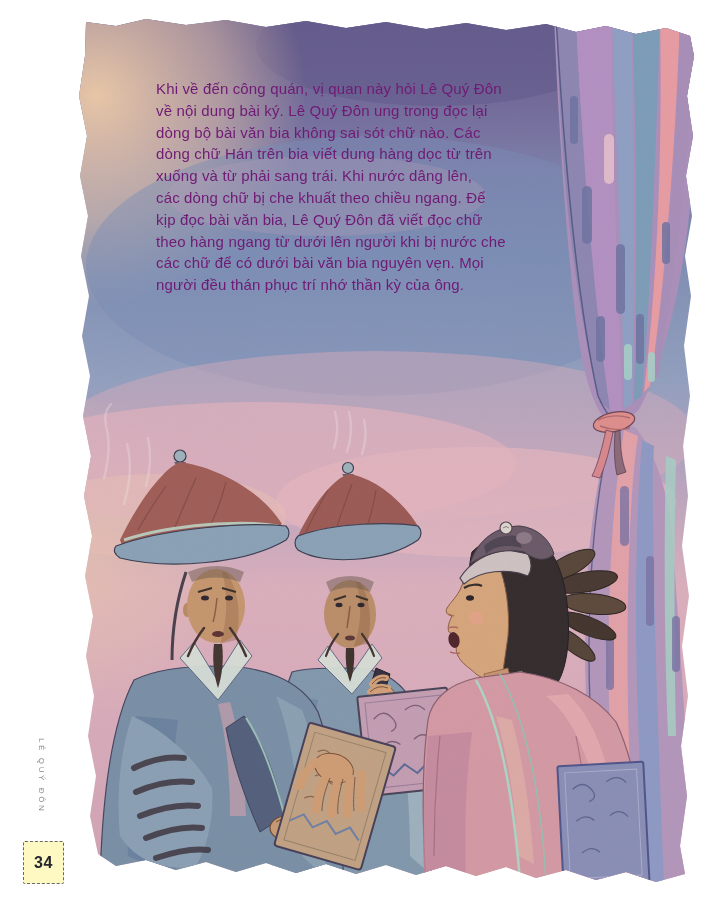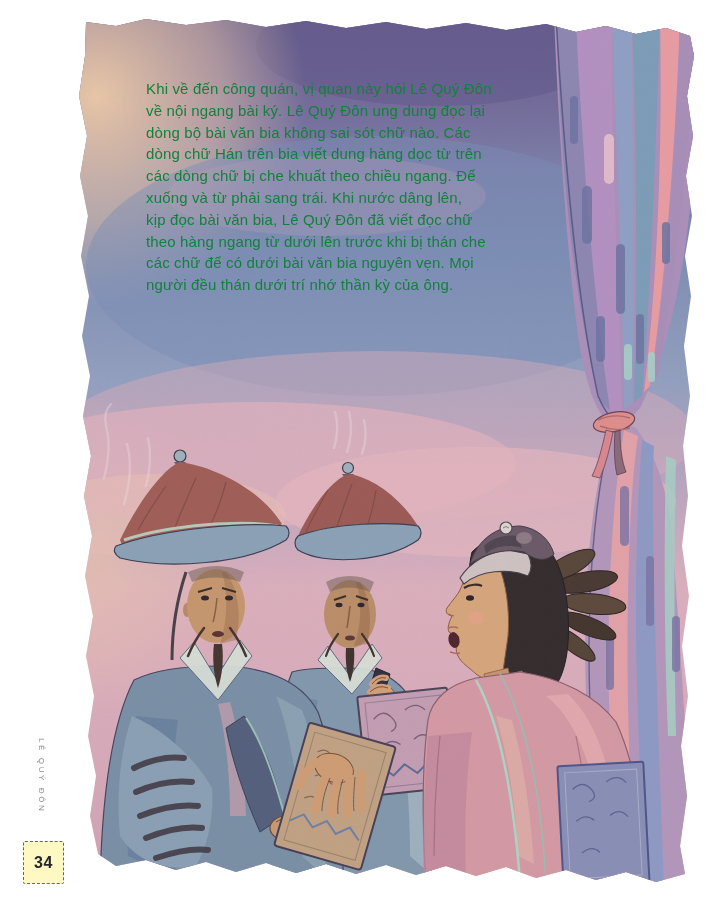--- a/index.html
+++ b/index.html
@@ -25,23 +25,23 @@
       220px 857px,190px 847px,160px 856px,130px 846px,100px 854px,70px 844px,40px 850px,22px 838px,
       14px 800px,20px 760px,12px 720px,18px 680px,10px 640px,17px 600px,9px 560px,
       16px 520px,8px 480px,15px 440px,7px 400px,14px 360px,6px 320px,13px 280px,
       5px 240px,12px 200px,4px 160px,11px 120px,3px 80px,9px 40px
     );
   }
   .illustration svg{display:block;}
 
   
   .story-text{
-    position:absolute;left:146px;top:78px;
+    position:absolute;left:156px;top:78px;
     font-size:15px;line-height:21.8px;letter-spacing:.15px;
-    color:#15803d;z-index:5;
+    color:#701a75;z-index:5;
   }
   .story-line{white-space:pre;}
 
   
   .side-label{
     position:absolute;left:37px;top:738px;height:80px;
     writing-mode:vertical-rl;text-orientation:mixed;
     font-size:8px;letter-spacing:2.6px;color:#8b8b93;z-index:5;
   }
 
@@ -316,29 +316,29 @@
           <path d="M498,772 q10,-9 18,0 q8,9 -2,13 M532,766 q12,-8 20,2 M500,804 q10,-8 18,0 M534,800 q10,-8 18,2 M504,836 q10,-8 18,0" stroke="#5f6590" stroke-width="1.3" fill="none"></path>
         </g>
       </g>
 
       <rect x="0" y="0" width="622" height="868" filter="url(#grain)" opacity=".8"></rect>
     </svg>
   </div>
 
   <div class="story-text">
     <div class="story-line">Khi về đến công quán, vị quan này hỏi Lê Quý Đôn</div>
-    <div class="story-line">về nội ngang bài ký. Lê Quý Đôn ung dung đọc lại</div>
+    <div class="story-line">về nội dung bài ký. Lê Quý Đôn ung trong đọc lại</div>
     <div class="story-line">dòng bộ bài văn bia không sai sót chữ nào. Các</div>
     <div class="story-line">dòng chữ Hán trên bia viết dung hàng dọc từ trên</div>
+    <div class="story-line">xuống và từ phải sang trái. Khi nước dâng lên,</div>
     <div class="story-line">các dòng chữ bị che khuất theo chiều ngang. Để</div>
-    <div class="story-line">xuống và từ phải sang trái. Khi nước dâng lên,</div>
     <div class="story-line">kịp đọc bài văn bia, Lê Quý Đôn đã viết đọc chữ</div>
-    <div class="story-line">theo hàng ngang từ dưới lên trước khi bị thán che</div>
+    <div class="story-line">theo hàng ngang từ dưới lên người khi bị nước che</div>
     <div class="story-line">các chữ để có dưới bài văn bia nguyên vẹn. Mọi</div>
-    <div class="story-line">người đều thán dưới trí nhớ thần kỳ của ông.</div>
+    <div class="story-line">người đều thán phục trí nhớ thần kỳ của ông.</div>
   </div>
 
   <div class="side-label">LÊ QUÝ ĐÔN</div>
 
   <div class="page-number">
     <span>34</span>
   </div>
 
 </div>
 

